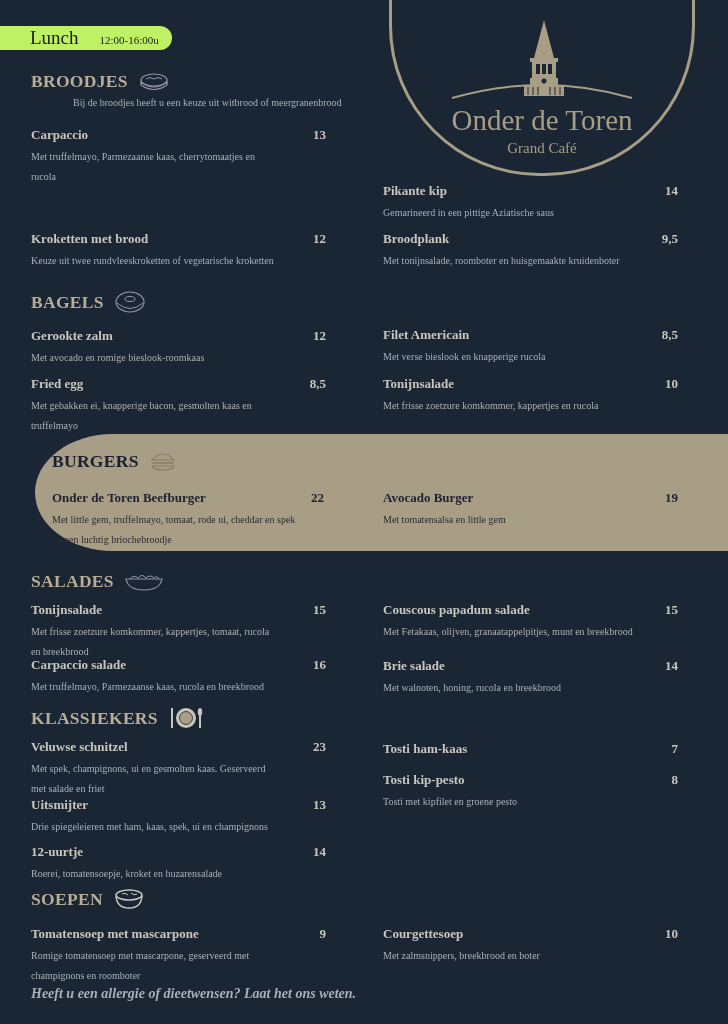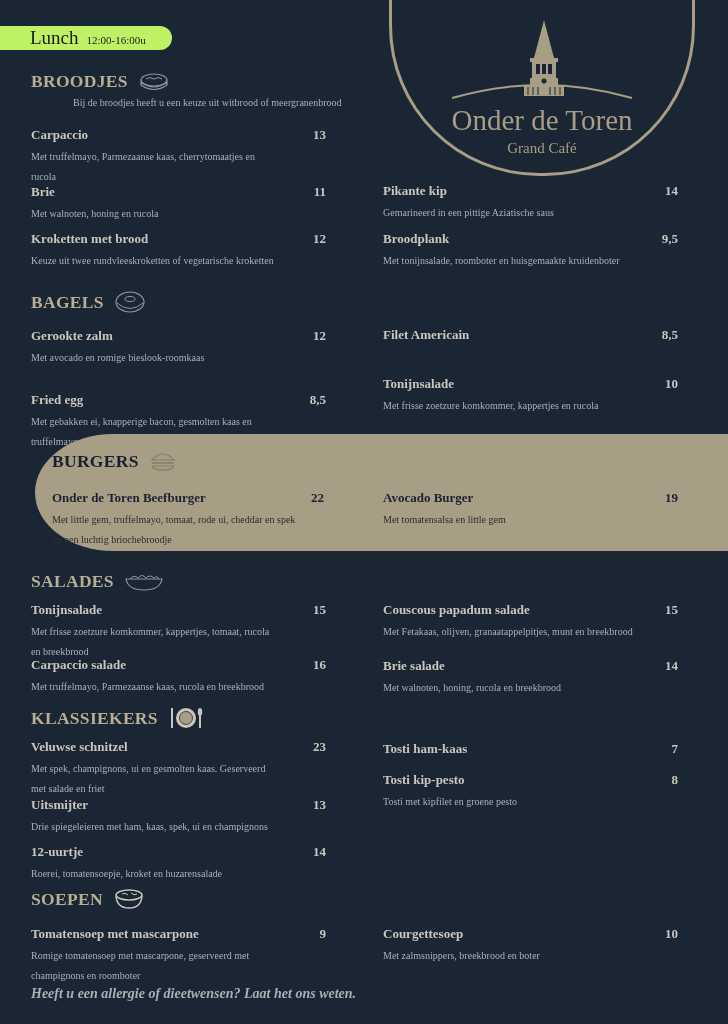--- a/index.html
+++ b/index.html
@@ -12,21 +12,21 @@
   }
   .page { position: absolute; left: 0; top: 0; width: 728px; height: 1024px; }
 
   
   .lunch-tab {
     position: absolute; left: 0; top: 26px; width: 172px; height: 24px;
     background: #bef264; border-radius: 0 12px 12px 0;
     display: flex; align-items: baseline; padding-left: 30px; padding-top: 1px;
   }
   .lunch-tab .title { font-family: "Liberation Serif", serif; font-size: 19px; color: #1b1b1b; }
-  .lunch-tab .hours { font-family: "Liberation Serif", serif; font-size: 11px; color: #1b1b1b; margin-left: 8px; }
+  .lunch-tab .hours { font-family: "Liberation Serif", serif; font-size: 11px; color: #1b1b1b; margin-left: 21px; }
 
   
   .logo {
     position: absolute; left: 389px; top: -20px; width: 306px; height: 196px;
     border: 3px solid #a89d85; border-top: none;
     border-radius: 0 0 150px 150px;
   }
   .logo svg { position: absolute; left: 0; top: 0; }
   .logo .name {
     position: absolute; left: 0; width: 300px; top: 124px; text-align: center;
@@ -121,27 +121,20 @@
   </div>
   <div class="section-note" style="left:31px; top:97px;">Bij de broodjes heeft u een keuze uit witbrood of meergranenbrood</div>
 
   <div class="item" style="left:31px; top:127px;">
     <div class="row">
         <span class="name">Carpaccio</span>
         <span class="price">13</span>
       </div>
     <div class="desc">Met truffelmayo, Parmezaanse kaas, cherrytomaatjes en rucola</div>
   </div>
-  <div class="item" style="left:31px; top:184px;">
-    <div class="row">
-        <span class="name">Brie</span>
-        <span class="price">11</span>
-      </div>
-    <div class="desc">Met walnoten, honing en rucola</div>
-  </div>
   <div class="item" style="left:31px; top:231px;">
     <div class="row">
         <span class="name">Kroketten met brood</span>
         <span class="price">12</span>
       </div>
     <div class="desc">Keuze uit twee rundvleeskroketten of vegetarische kroketten</div>
   </div>
   <div class="item wide" style="left:383px; top:183px;">
     <div class="row">
         <span class="name">Pikante kip</span>
@@ -165,32 +158,33 @@
       <path d="M3 13 Q16 24 29 13" stroke="#8f94a0" fill="none"></path>
     </svg>
   </div>
   <div class="item" style="left:31px; top:328px;">
     <div class="row">
         <span class="name">Gerookte zalm</span>
         <span class="price">12</span>
       </div>
     <div class="desc">Met avocado en romige bieslook-roomkaas</div>
   </div>
-  <div class="item" style="left:31px; top:392px;">
+  <div class="item" style="left:31px; top:376px;">
     <div class="row">
         <span class="name">Fried egg</span>
         <span class="price">8,5</span>
       </div>
     <div class="desc">Met gebakken ei, knapperige bacon, gesmolten kaas en truffelmayo</div>
   </div>
   <div class="item wide" style="left:383px; top:327px;">
     <div class="row">
         <span class="name">Filet Americain</span>
         <span class="price">8,5</span>
       </div>
+    <div class="desc">Met verse bieslook en knapperige rucola</div>
   </div>
   <div class="item wide" style="left:383px; top:376px;">
     <div class="row">
         <span class="name">Tonijnsalade</span>
         <span class="price">10</span>
       </div>
     <div class="desc">Met frisse zoetzure komkommer, kappertjes en rucola</div>
   </div>
 
   <div class="burgers-band"></div>

